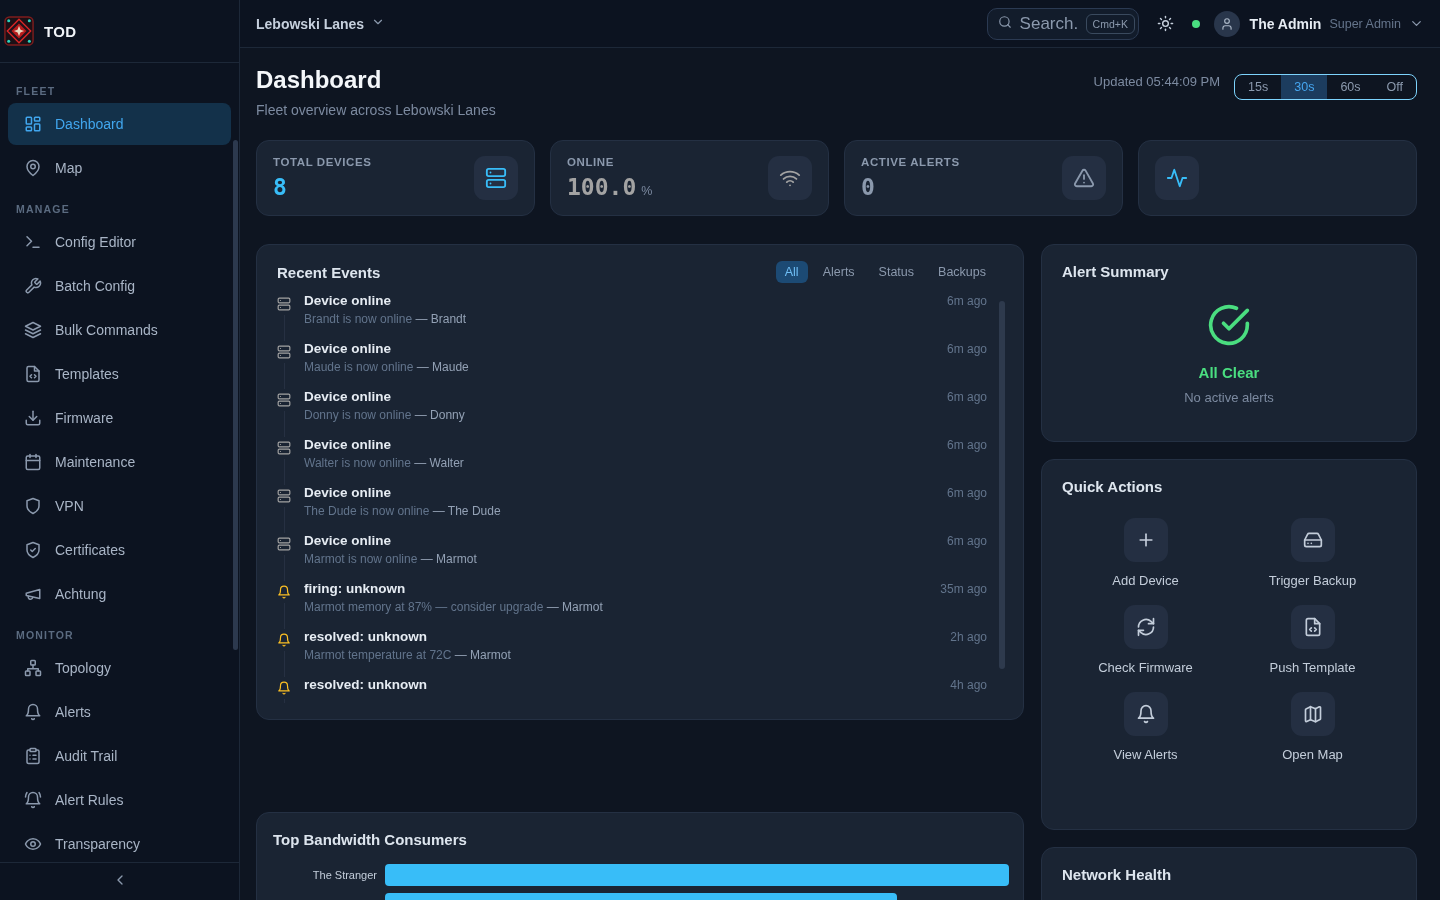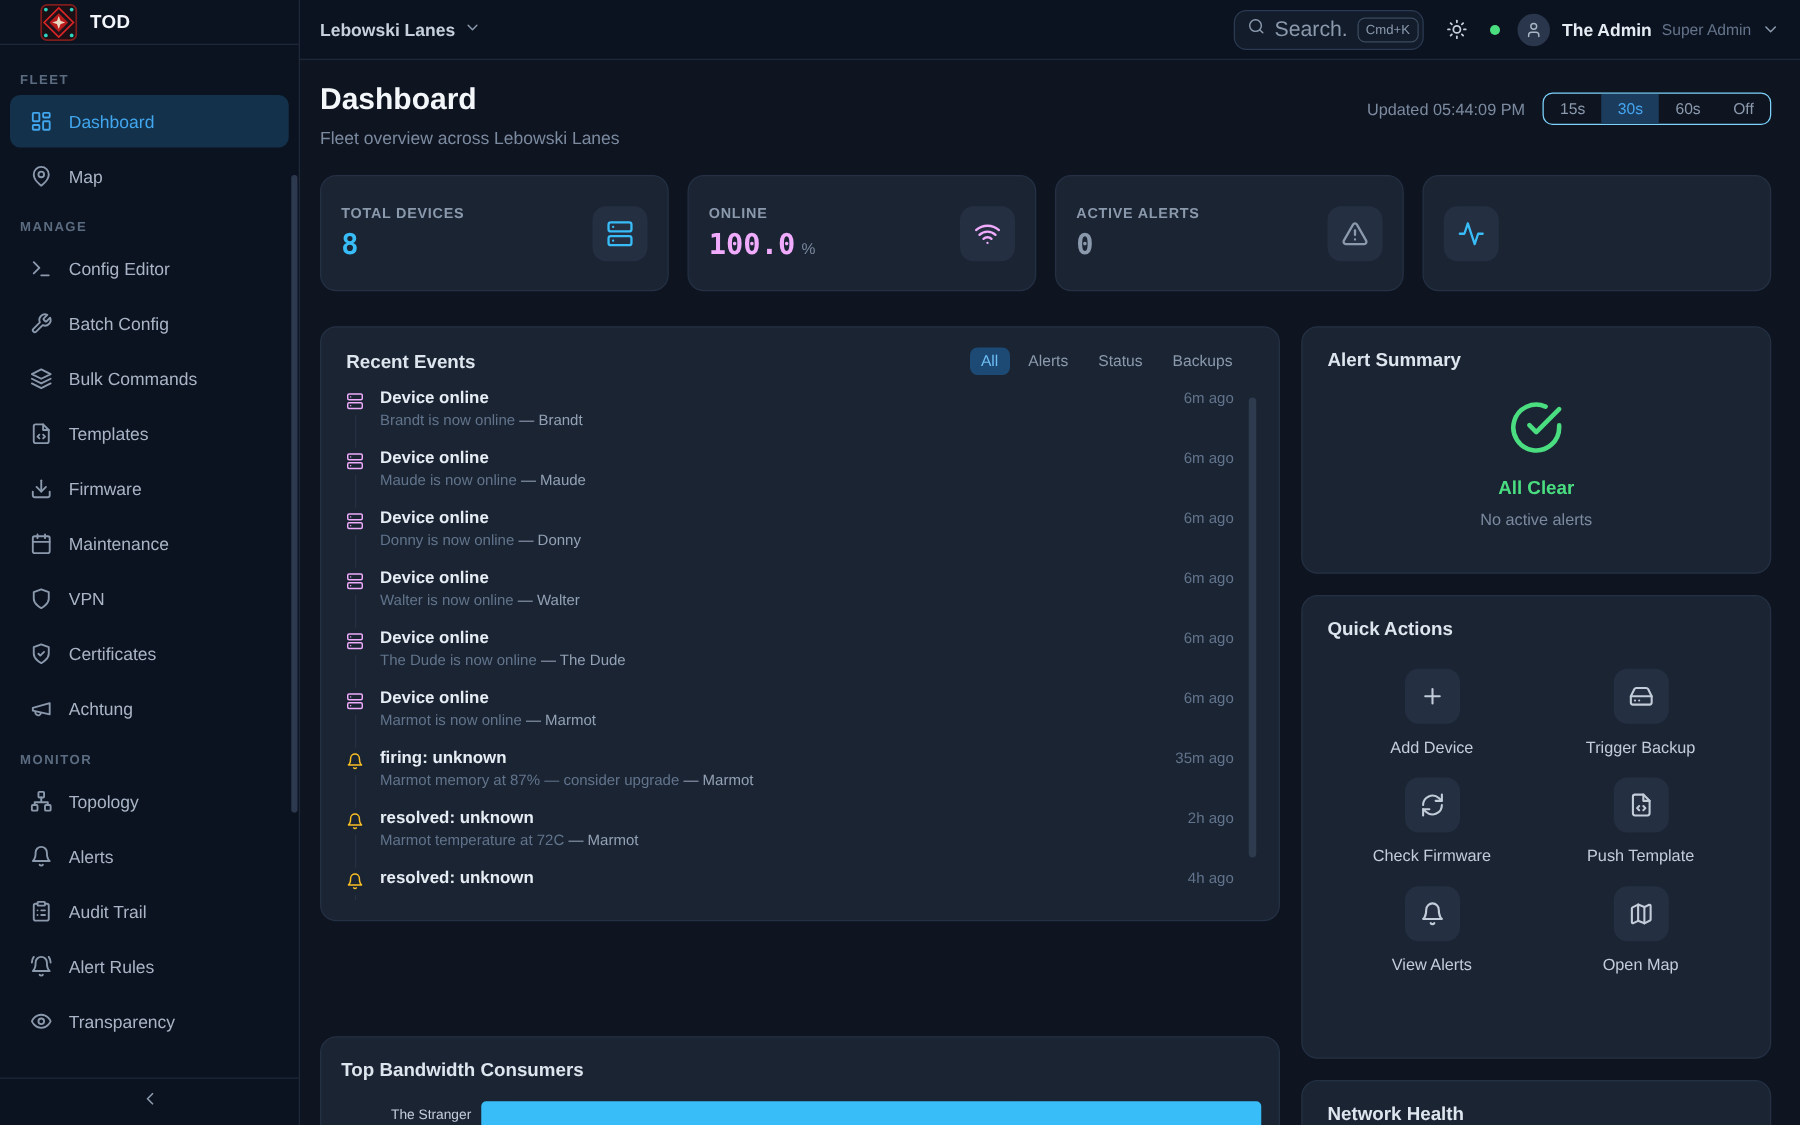--- a/index.html
+++ b/index.html
@@ -3,21 +3,21 @@
 <meta charset="utf-8">
 <style>
   * { margin:0; padding:0; box-sizing:border-box; }
   html,body { width:1440px; height:900px; overflow:hidden; background:#0e1521;
     font-family:"Liberation Sans", sans-serif; color:#e6ecf3; }
   .app { display:flex; width:1440px; height:900px; }
 
   
   .sidebar { width:240px; height:900px; background:#0c1320; border-right:1px solid #1d2838;
     display:flex; flex-direction:column; position:relative; flex-shrink:0; }
-  .sidebar-header { height:36px; display:flex; align-items:center; gap:10px; padding-left:32px;
+  .sidebar-header { height:63px; display:flex; align-items:center; gap:10px; padding-left:4px;
     border-bottom:1px solid #1d2838; flex-shrink:0; }
   .logo-box { width:30px; height:30px; }
   .brand-name { font-size:15px; font-weight:700; letter-spacing:.3px; color:#f2f5f9; }
   .sidebar-nav { flex:1; padding:14px 8px 0 8px; overflow:hidden; }
   .nav-section-label { font-size:10.5px; font-weight:700; letter-spacing:1.2px; color:#5b6b80;
     text-transform:uppercase; margin:14px 0 6px 8px; }
   .nav-section-label:first-child { margin-top:8px; }
   .nav-item { display:flex; align-items:center; gap:13px; height:42px; padding-left:16px;
     border-radius:8px; color:#a9b5c6; font-size:14px; cursor:pointer; margin-bottom:2px; }
   .nav-item .nav-ic { width:18px; height:18px; color:#8b99ad; display:flex; }
@@ -54,41 +54,41 @@
   .avatar svg { width:14px; height:14px; }
   .user-name { margin-left:10px; font-size:14px; font-weight:600; color:#e6ecf3; }
   .user-role { margin-left:8px; font-size:12.5px; color:#64748b; }
   .user-caret { margin-left:8px; color:#8b99ad; display:flex; cursor:pointer; }
   .user-caret svg { width:15px; height:15px; }
 
   .content { flex:1; padding:18px 23px 0 16px; overflow:hidden; }
   .page-header { display:flex; align-items:flex-start; }
   .page-title { font-size:24px; font-weight:700; color:#f4f7fa; }
   .page-subtitle { font-size:14px; color:#7c8aa0; margin-top:8px; }
-  .header-right { margin-left:auto; display:flex; align-items:center; gap:14px; margin-top:8px; }
+  .header-right { margin-left:auto; display:flex; gap:14px; margin-top:8px; }
   .updated { font-size:13px; color:#7c8aa0; }
   .interval-group { display:flex; border:1px solid #7dd3fc; border-radius:8px; overflow:hidden; }
   .interval-btn { font-size:12.5px; color:#8b99ad; padding:5px 13px; cursor:pointer; }
   .interval-btn.active { background:#1c3c5e; color:#45a5ef; }
 
   .card { background:#1a2433; border:1px solid #243043; border-radius:13px; }
 
   
   .stats-row { display:grid; grid-template-columns:repeat(4,1fr); gap:15px; margin-top:22px; }
-  .stat-card { padding:15px 16px; display:flex; align-items:center; height:93px; }
+  .stat-card { padding:15px 16px; display:flex; align-items:center; height:76px; }
   .stat-info { flex:1; }
   .stat-label { font-size:11.5px; letter-spacing:.6px; color:#8b99ad; font-weight:600;
     text-transform:uppercase; }
   .stat-value-row { display:flex; align-items:baseline; gap:5px; margin-top:6px; }
   .stat-value { font-family:"DejaVu Sans Mono", monospace; font-size:23px; font-weight:700; }
   .stat-suffix { font-size:12.5px; color:#7c8aa0; }
   .stat-ic { width:44px; height:44px; border-radius:11px; background:#242f42; display:flex;
     align-items:center; justify-content:center; }
   .stat-ic svg { width:22px; height:22px; }
-  .c-blue { color:#38bdf8; } .c-green { color:#f0abfc; } .c-gray { color:#8b99ad; }
+  .c-blue { color:#38bdf8; } .c-green { color:#a3a3a3; } .c-gray { color:#8b99ad; }
   .c-amber { color:#fbbf24; }
 
   
   .columns { display:grid; grid-template-columns:1fr 376px; gap:17px; margin-top:28px; }
 
   
   .events-card { height:476px; padding:16px 14px 16px 20px; display:flex; flex-direction:column; }
   .events-head { display:flex; align-items:center; padding-right:14px; }
   .card-title { font-size:15px; font-weight:600; color:#dde5ee; }
   .event-tabs { margin-left:auto; display:flex; align-items:flex-start; gap:6px; }

